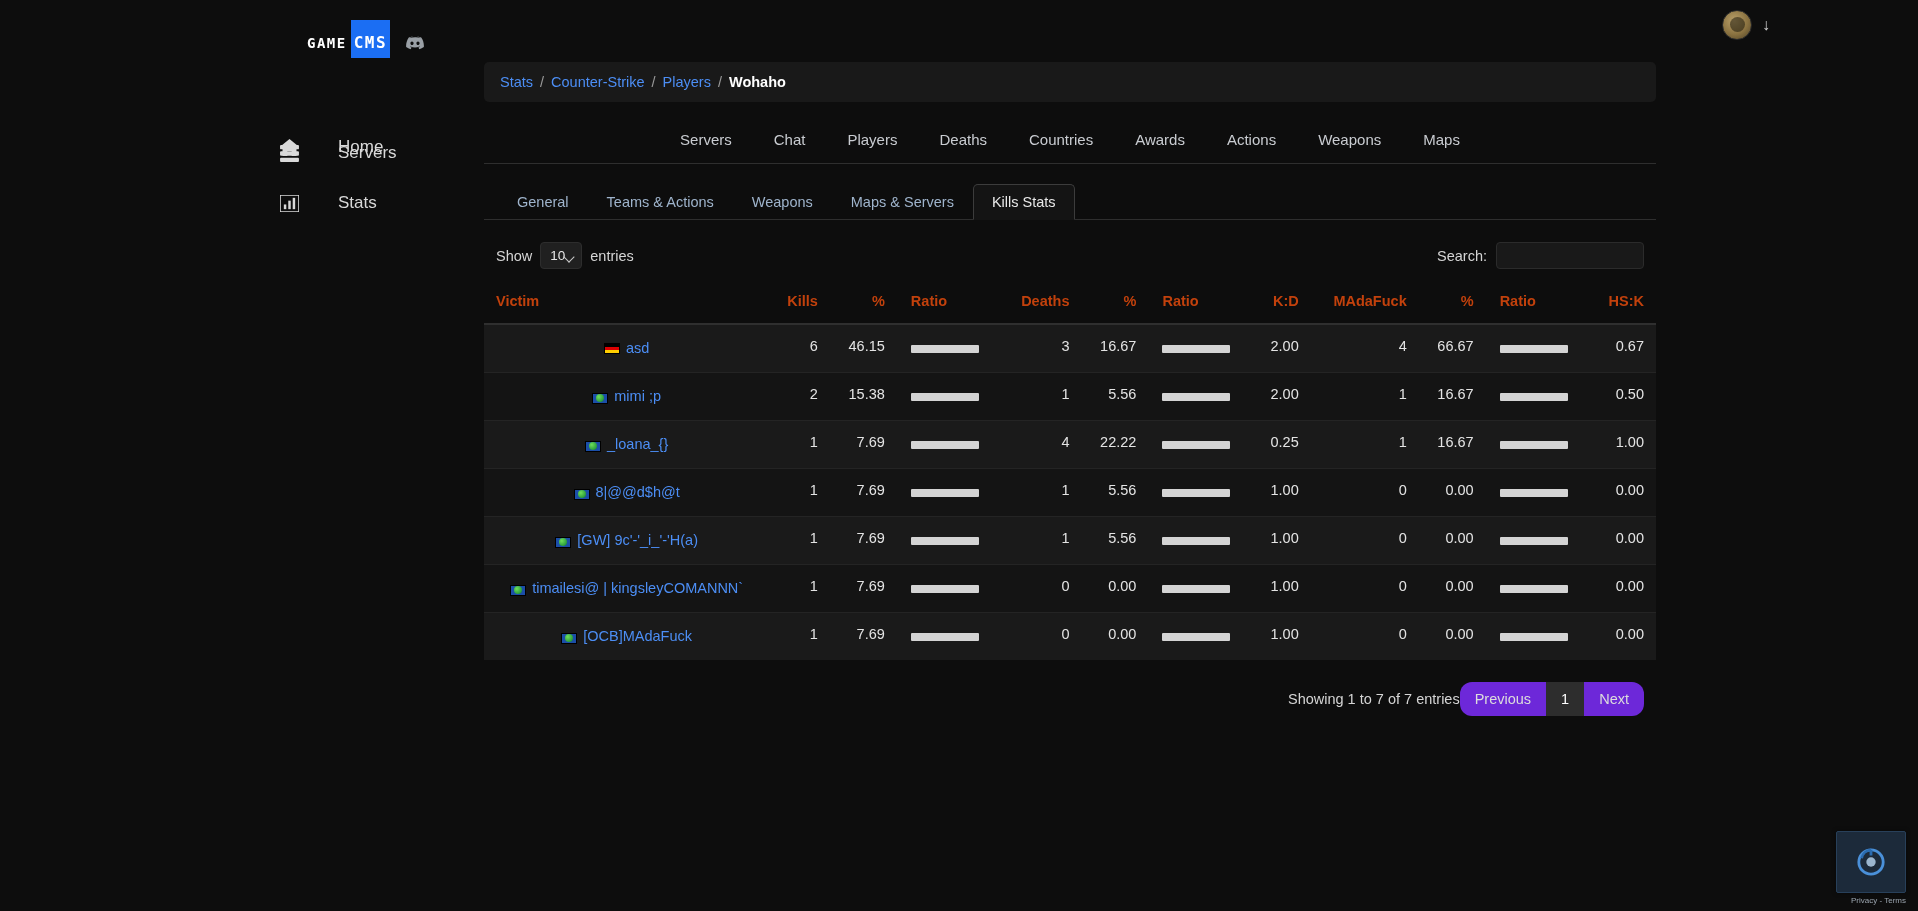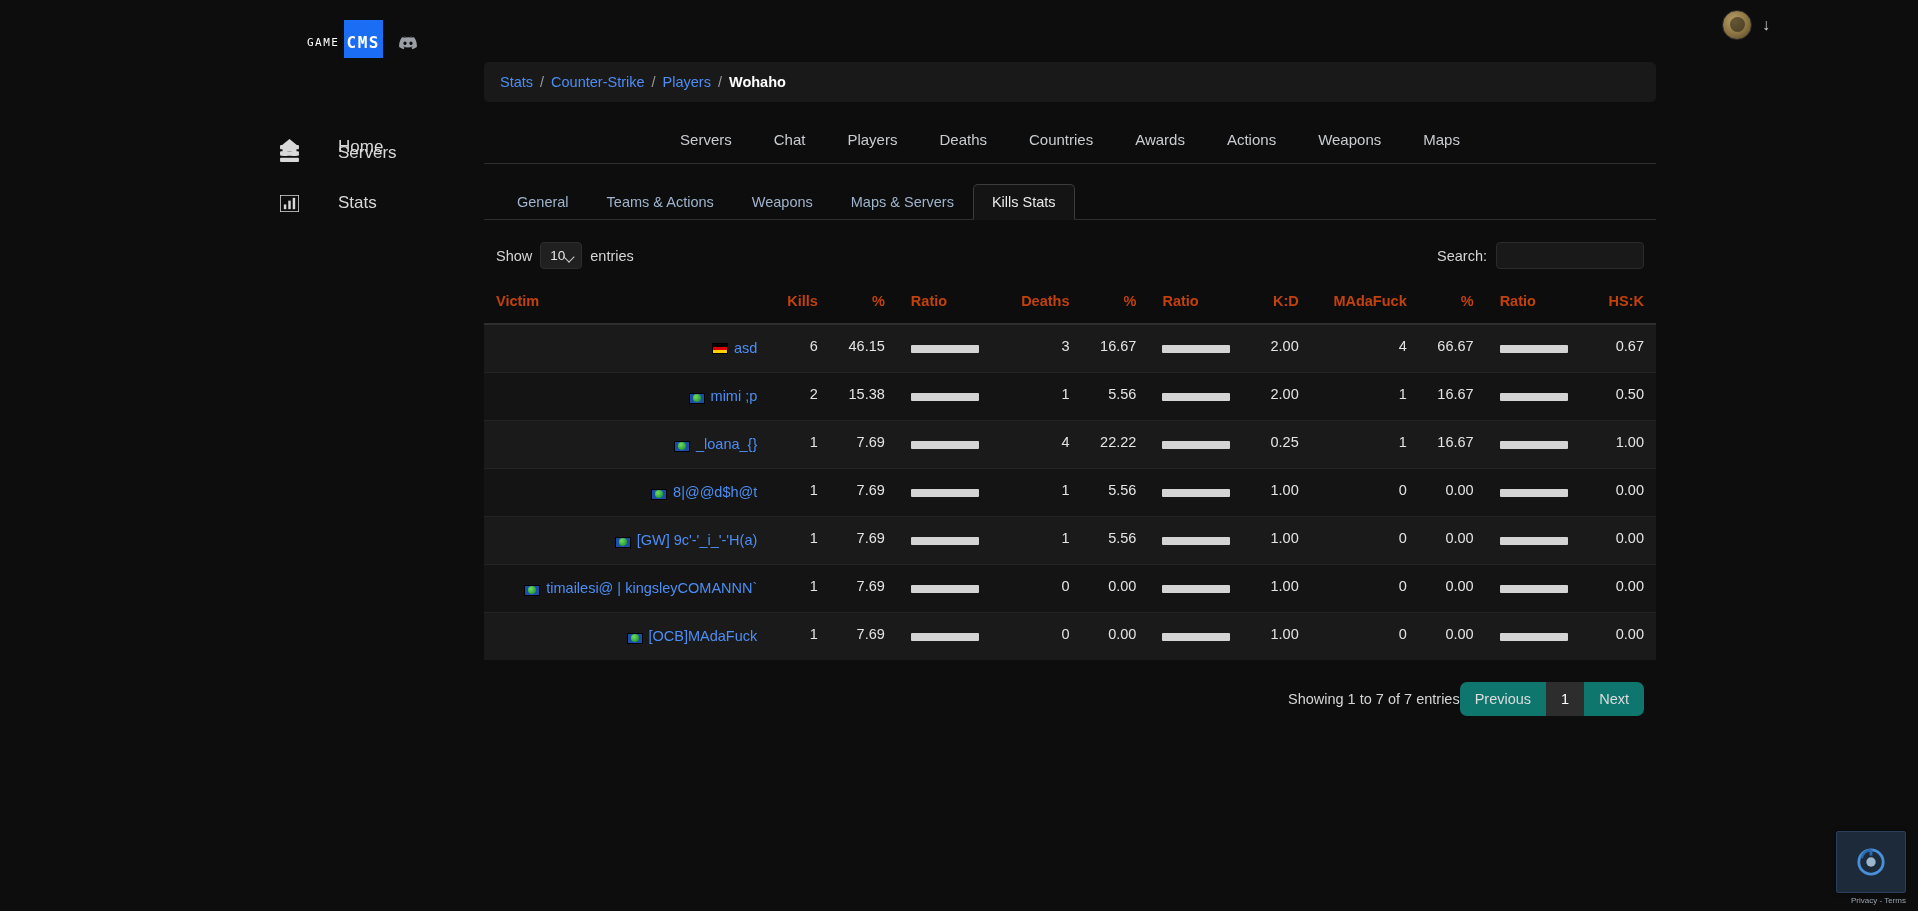--- a/index.html
+++ b/index.html
@@ -17,21 +17,21 @@
   .topbar {
     position: absolute; top: 0; left: 0; width: 1918px; height: 58px;
     background: #0d0d0d;
   }
   .logo {
     position: absolute; left: 307px; top: 20px;
     display: flex; align-items: center; gap: 4px;
   }
   .logo-game {
     font-family: "DejaVu Sans Mono", monospace;
-    font-size: 11px; font-weight: normal; letter-spacing: 1.5px;
+    font-size: 14px; font-weight: bold; letter-spacing: 1.5px;
     color: #ffffff;
   }
   .logo-cms {
     font-family: "DejaVu Sans Mono", monospace;
     font-size: 16px; font-weight: bold; letter-spacing: 1.5px;
     color: #ffffff; background: #1b6ef3;
     padding: 13px 3px;
   }
   .discord-icon { margin-left: 12px; display: flex; align-items: center; }
 
@@ -168,21 +168,21 @@
     padding: 13px 12px;
     border-top: 1px solid #242424;
     color: #e4e4e4;
     vertical-align: top;
   }
   table.killstats tbody tr:nth-child(odd) { background: #1a1a1a; }
   table.killstats tbody tr:nth-child(even) { background: #141414; }
   .th-victim { text-align: left; }
   .th-num { text-align: right; }
   .th-bar { text-align: left; padding-left: 14px !important; }
-  .td-victim { text-align: right; }
+  .td-victim { text-align: center; }
   .td-num { text-align: right; white-space: nowrap; }
   .td-bar { padding-left: 14px !important; }
 
   .victim-cell { line-height: 1.45; }
   .victim-link { color: #4c8ef5; font-size: 14.5px; }
   .flag {
     display: inline-block; width: 16px; height: 11px;
     vertical-align: baseline; margin-right: 6px;
     position: relative; top: 1px;
     border: 1px solid #000;
@@ -207,21 +207,21 @@
   }
   .bar-fill { height: 100%; }
 
   
   .dt-footer {
     display: flex; align-items: center; justify-content: flex-end;
     margin-top: 22px; padding: 0 12px;
   }
   .dt-info { font-size: 14.5px; color: #d5d5d5; }
   .pager {
-    display: flex; background: #0f766e; border-radius: 7px; overflow: hidden;
+    display: flex; background: #6d28d9; border-radius: 12px; overflow: hidden;
   }
   .pager-btn {
     padding: 9px 15px; font-size: 14.5px; color: #dcdcdc; cursor: pointer;
   }
   .pager-btn.active { background: #2d2d2d; color: #ffffff; }
 
   
   .recaptcha {
     position: absolute; right: 12px; bottom: 18px;
     width: 70px; height: 62px;

